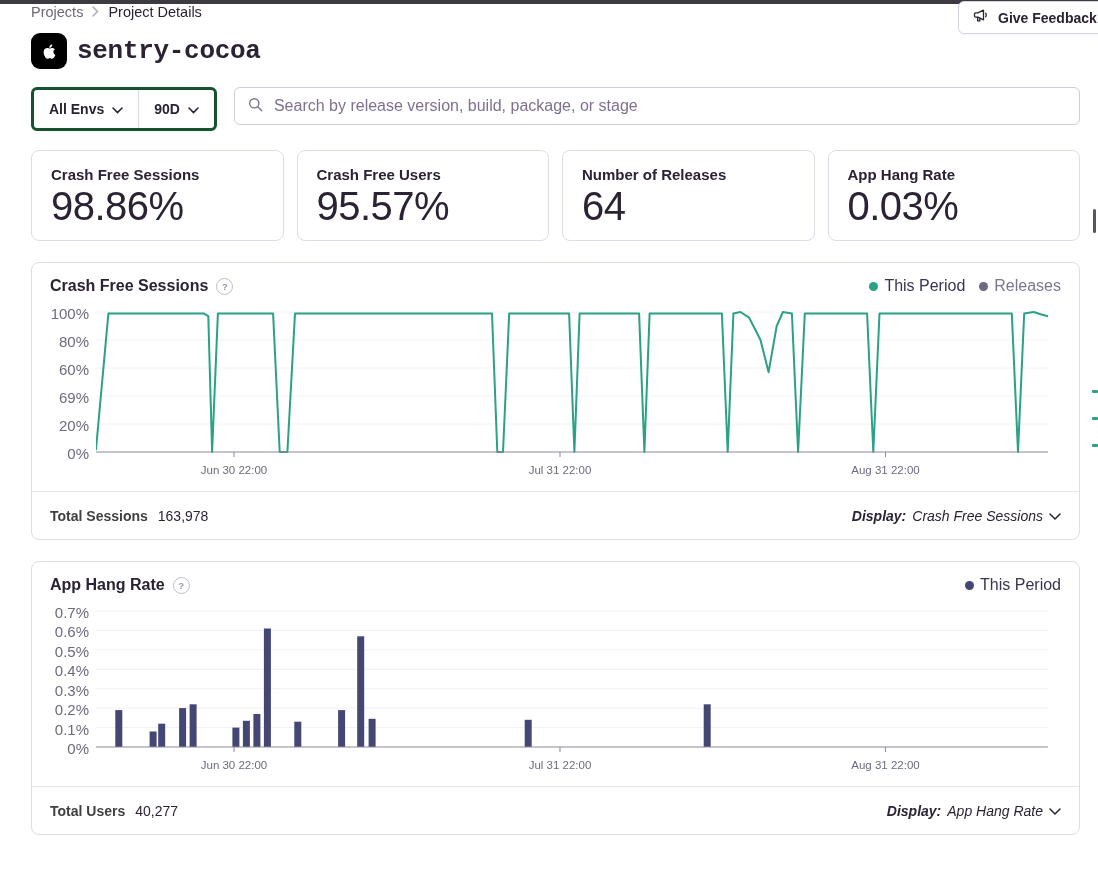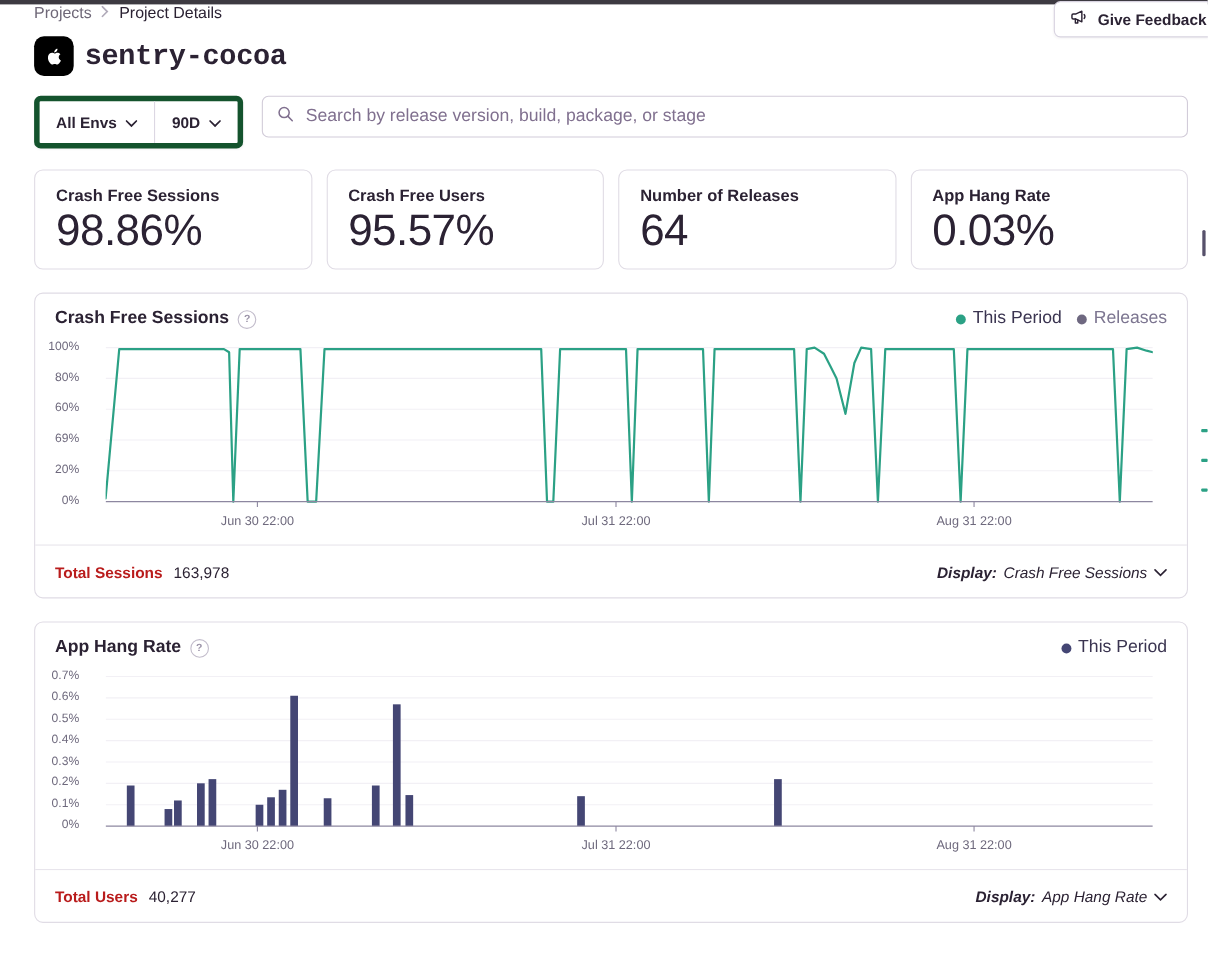--- a/index.html
+++ b/index.html
@@ -20,21 +20,21 @@
     border:1px solid #d8d3e0;border-radius:6px;background:#fff;
     display:flex;align-items:center;gap:8px;padding:0 0 0 14px;box-sizing:border-box;
     font-size:14px;font-weight:bold;color:#2b2233;box-shadow:0 1px 2px rgba(43,34,51,.04);cursor:pointer;
   }
   .title-row{margin-top:13px;display:flex;align-items:center;gap:10px;font-family:Liberation Mono, monospace;}
   .platform-tile{width:36px;height:36px;border-radius:9px;background:#000;display:flex;align-items:center;justify-content:center;}
   .page-title{font-size:26px;font-weight:bold;letter-spacing:-.3px;}
 
   
   .filter-row{margin-top:18px;display:flex;align-items:stretch;gap:17px;}
-  .pill-group{display:flex;align-items:center;border:5px solid #14532d;border-radius:6px;background:#fff;box-shadow:0 1px 2px rgba(43,34,51,.04);}
+  .pill-group{display:flex;align-items:center;border:3px solid #14532d;border-radius:6px;background:#fff;box-shadow:0 1px 2px rgba(43,34,51,.04);}
   .pill{display:flex;align-items:center;gap:8px;padding:0 15px;font-size:14px;font-weight:bold;height:38px;cursor:pointer;}
   .pill-divider{width:1px;height:38px;background:#dcd7e3;}
   .search-box{flex:1;display:flex;align-items:center;gap:9px;border:1px solid #d2ccd9;border-radius:6px;background:#fff;padding:0 13px;height:38px;box-sizing:border-box;}
   .search-box input{border:none;outline:none;flex:1;font-size:16px;font-family:"Liberation Sans",sans-serif;color:#2b2233;background:transparent;}
   .search-box input::placeholder{color:#80708f;}
 
   
   .stats-row{margin-top:19px;display:grid;grid-template-columns:repeat(4,1fr);gap:13px;}
   .stat-card{border:1px solid #e0dce5;border-radius:8px;background:#fff;padding:15px 19px 11px;box-sizing:border-box;height:91px;}
   .stat-label{font-size:15px;font-weight:bold;color:#2b2233;}
@@ -46,29 +46,29 @@
   .chart-title-wrap{display:flex;align-items:center;gap:8px;}
   .chart-title{font-size:16px;font-weight:bold;color:#2b2233;}
   .help-icon{width:15px;height:15px;border:1px solid #c2bccb;border-radius:50%;color:#9b93a8;
     font-size:9.5px;font-weight:bold;display:flex;align-items:center;justify-content:center;cursor:pointer;}
   .legend{display:flex;align-items:center;gap:14px;font-size:16px;}
   .legend-item{display:inline-flex;align-items:center;gap:6px;cursor:pointer;}
   .legend-item .dot{width:9px;height:9px;border-radius:50%;display:inline-block;}
 
   .plot-area{display:flex;margin-top:11px;}
   .ylabels{width:64px;position:relative;flex:none;}
-  .ylab{position:absolute;right:24px;font-size:11px;color:#6e697d;white-space:nowrap;}
+  .ylab{position:absolute;right:7px;font-size:15px;color:#6e697d;white-space:nowrap;}
   .plot{flex:none;width:952px;}
   .plot svg{display:block;width:952px;}
   .xlabels{position:relative;height:24px;margin-top:2px;}
   .xlab{position:absolute;top:4px;transform:translateX(-50%);font-size:11.5px;color:#6e697d;white-space:nowrap;}
 
   .chart-footer{margin-top:7px;border-top:1px solid #e8e5ec;height:47px;display:flex;align-items:center;justify-content:space-between;padding:0 18px;}
   .footer-left{display:flex;align-items:baseline;gap:10px;font-size:14px;}
-  .footer-label{font-weight:bold;color:#b91c1c;}
+  .footer-label{font-weight:bold;color:#404040;}
   .footer-value{color:#2b2233;}
   .display-select{display:flex;align-items:center;gap:6px;font-size:14px;cursor:pointer;font-style:italic;}
   .display-label{font-weight:bold;color:#2b2233;}
   .display-value{color:#2b2233;}
 
   
   .frag-scroll{position:absolute;left:1093px;top:209px;width:3px;height:24px;border-radius:2px;background:#57516b;}
   .frag-dash{position:absolute;left:1092px;width:6px;height:3px;border-radius:1px;background:#2ba185;}
 </style>
 </head>

